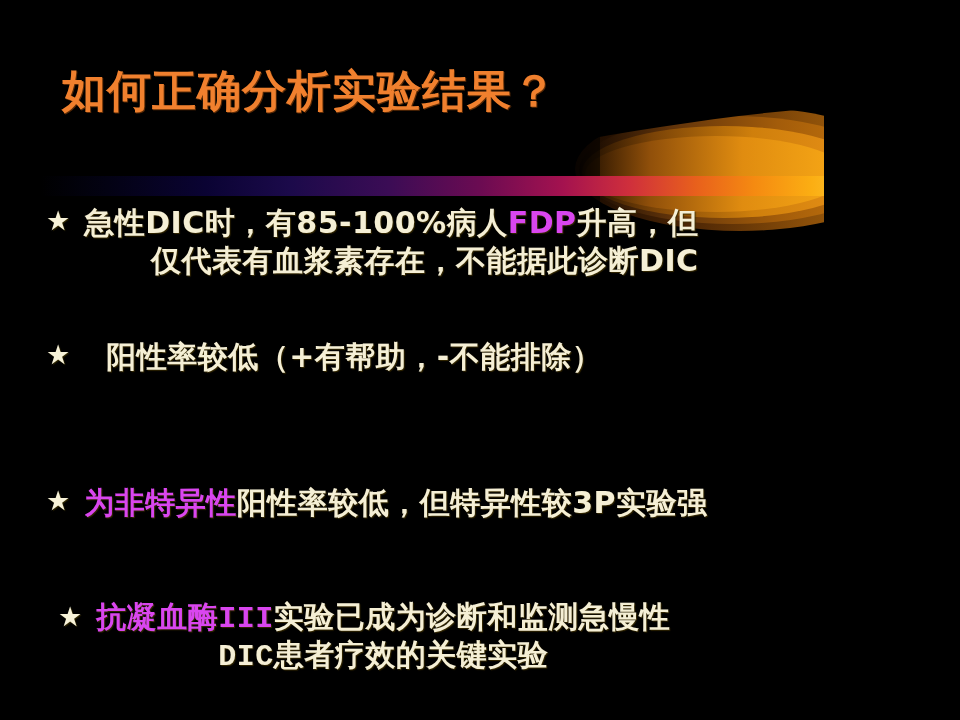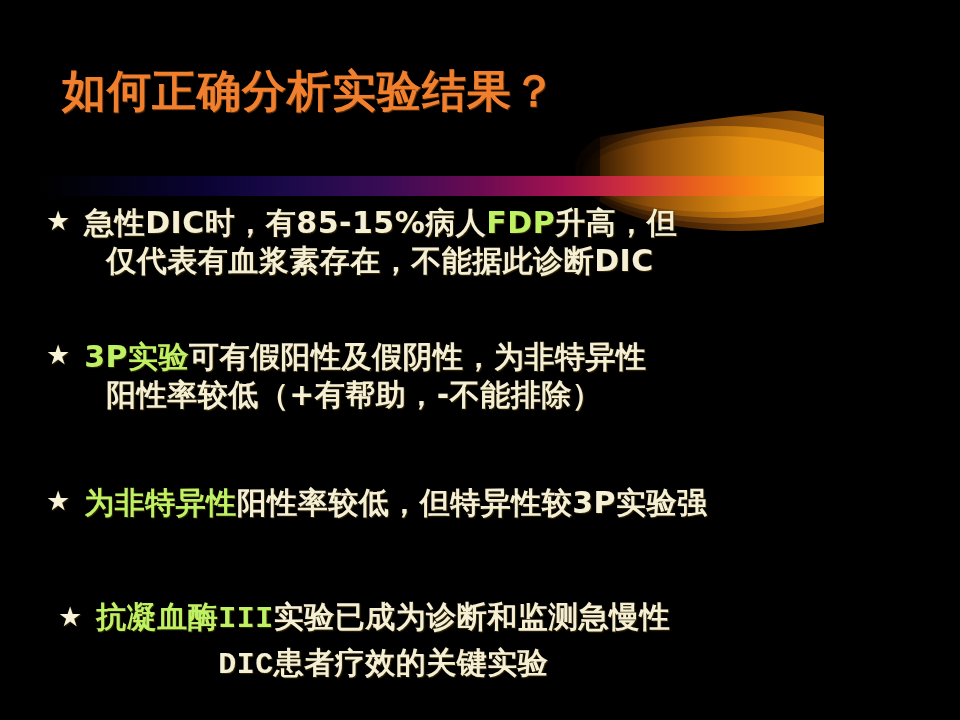--- a/index.html
+++ b/index.html
@@ -81,30 +81,30 @@
   }
   .bullet-text {
     font-size: 30px;
     font-weight: bold;
     line-height: 1.28;
     color: #F5EFD5;
     letter-spacing: 0.5px;
     text-shadow: 1px 1px 1px rgba(60,45,0,0.9);
   }
   .hl {
-    color: #bef264;
+    color: #d946ef;
   }
   .line2 {
     display: block;
     padding-left: 22px;
+    text-align: right;
   }
   .line2-center {
     display: block;
     text-align: center;
-    margin-top: 8px;
   }
 
   #bullet-1 { left: 46px; top: 204px; }
   #bullet-2 { left: 46px; top: 338px; }
   #bullet-3 { left: 46px; top: 484px; }
   #bullet-4 { left: 58px; top: 600px; }
   #bullet-4 .bullet-text { text-align: center; font-family: Liberation Mono, monospace; }
 </style>
 </head>
 <body>
@@ -152,29 +152,28 @@
     </g>
   </svg>
 
   <div id="divider-bar"></div>
 
   <div id="title">如何正确分析实验结果？</div>
 
   <div class="bullet-block" id="bullet-1">
     <span class="star">★</span>
     <span class="bullet-text">
-      <span><span>急性DIC时，有85-15%病人</span><span class="hl">FDP</span><span>升高，但</span></span>
+      <span><span>急性DIC时，有85-100%病人</span><span class="hl">FDP</span><span>升高，但</span></span>
       <span class="line2">仅代表有血浆素存在，不能据此诊断DIC</span>
     </span>
   </div>
 
   <div class="bullet-block" id="bullet-2">
     <span class="star">★</span>
     <span class="bullet-text">
-      <span><span class="hl">3P实验</span><span>可有假阳性及假阴性，为非特异性</span></span>
       <span class="line2">阳性率较低（+有帮助，-不能排除）</span>
     </span>
   </div>
 
   <div class="bullet-block" id="bullet-3">
     <span class="star">★</span>
     <span class="bullet-text">
       <span><span class="hl">为非特异性</span><span>阳性率较低，但特异性较3P实验强</span></span>
     </span>
   </div>

